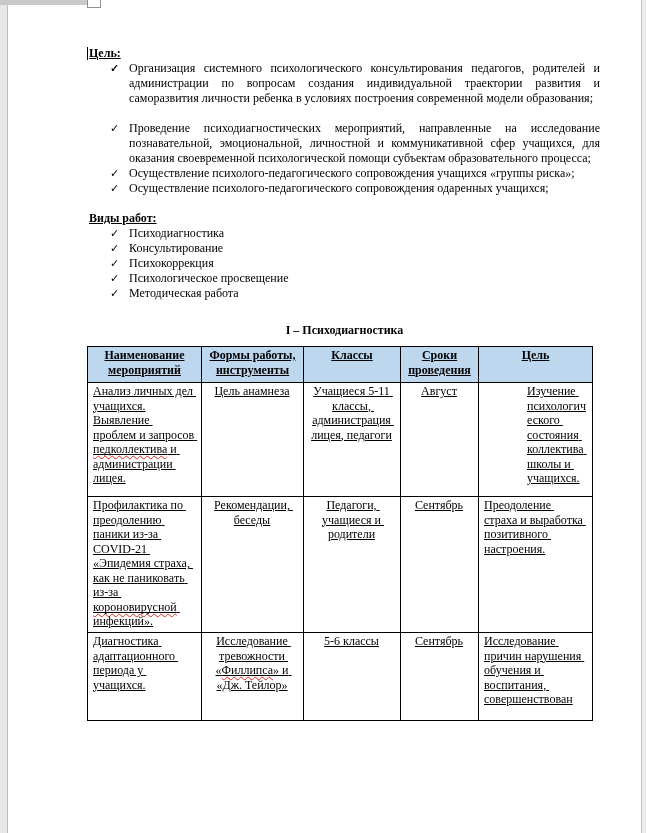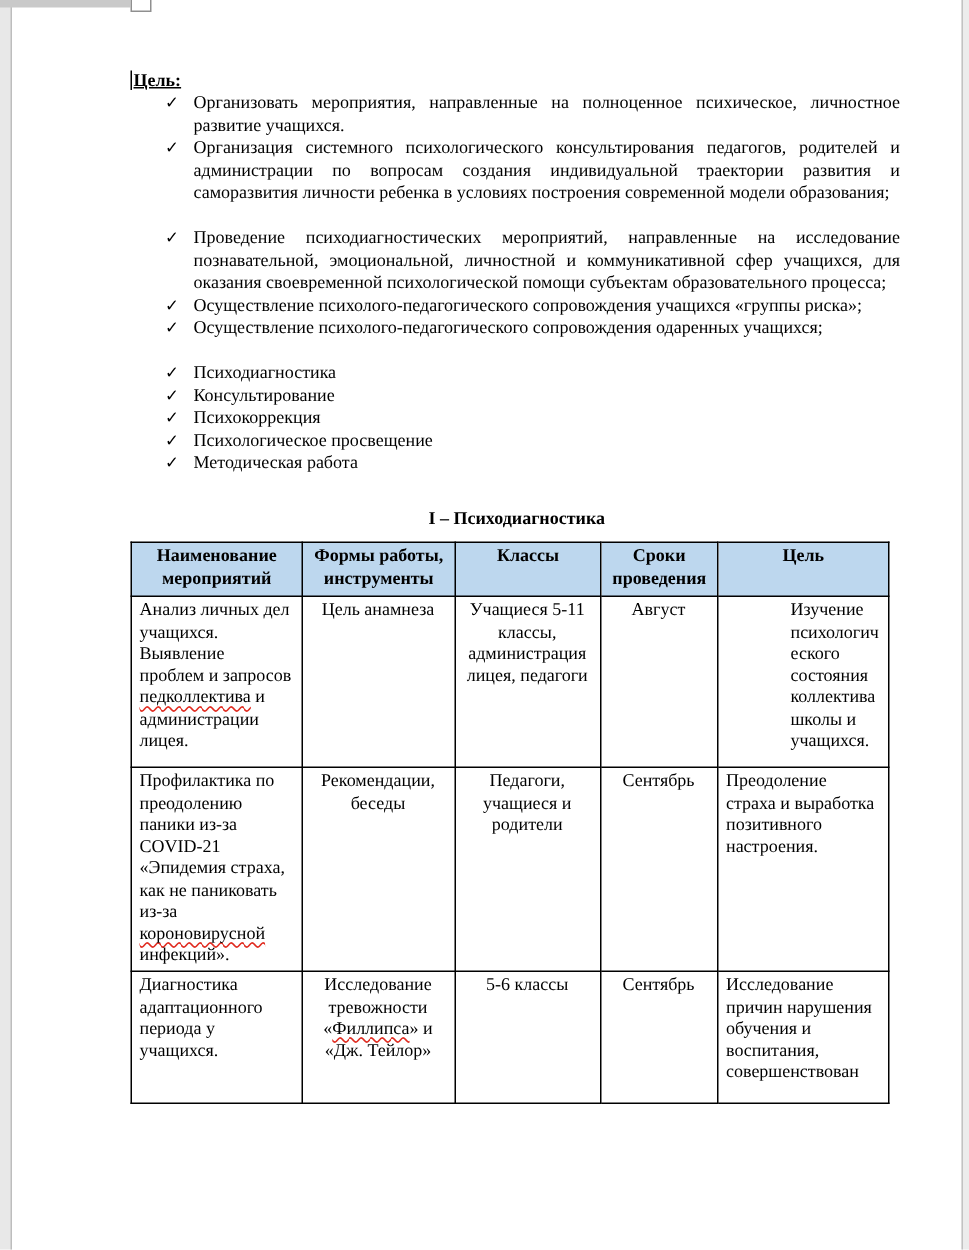--- a/index.html
+++ b/index.html
@@ -62,20 +62,21 @@
     table-layout: fixed;
     width: 505px;
     margin-left: -2px;
     line-height: 14.5px;
   }
   table.main-table th, table.main-table td {
     border: 1px solid #000;
     vertical-align: top;
     overflow: hidden;
     word-wrap: break-word;
+    text-decoration: underline;
   }
   table.main-table th {
     background: var(--header-bg, #BDD7EE);
     font-weight: bold;
     text-align: center;
     padding: 1px 2px;
     height: 33px;
   }
   table.main-table td { padding: 1px 6px 2px 5px; }
   td.c0, td.c4 { text-align: left; }
@@ -100,32 +101,33 @@
 <div class="edge-right"></div>
 <div class="edge-top"></div>
 <div class="page-marker"></div>
 <div class="text-cursor"></div>
 
 <div class="doc">
   <div id="sections">
       <div class="section">
         <div class="sec-heading">Цель:</div>
         <ul class="check-list">
-          <li><span class="check">✓</span><span>Организовать мероприятия, направленные на полноценное психическое, личностное развитие учащихся.</span></li>
+          <li><span class="check">✓</span></li>
           <li><span class="check">✓</span><span>Организация системного психологического консультирования педагогов, родителей и администрации по вопросам создания индивидуальной траектории развития и саморазвития личности ребенка в условиях построения современной модели образования;</span></li>
         </ul>
       </div>
       <div class="section">
         <ul class="check-list">
           <li><span class="check">✓</span><span>Проведение психодиагностических мероприятий, направленные на исследование познавательной, эмоциональной, личностной и коммуникативной сфер учащихся, для оказания своевременной психологической помощи субъектам образовательного процесса;</span></li>
           <li><span class="check">✓</span><span>Осуществление психолого-педагогического сопровождения учащихся «группы риска»;</span></li>
           <li><span class="check">✓</span><span>Осуществление психолого-педагогического сопровождения одаренных учащихся;</span></li>
         </ul>
       </div>
       <div class="section">
+        <div class="sec-heading">Виды работ:</div>
         <ul class="check-list">
           <li><span class="check">✓</span><span>Психодиагностика</span></li>
           <li><span class="check">✓</span><span>Консультирование</span></li>
           <li><span class="check">✓</span><span>Психокоррекция</span></li>
           <li><span class="check">✓</span><span>Психологическое просвещение</span></li>
           <li><span class="check">✓</span><span>Методическая работа</span></li>
         </ul>
       </div>
     </div>
 

